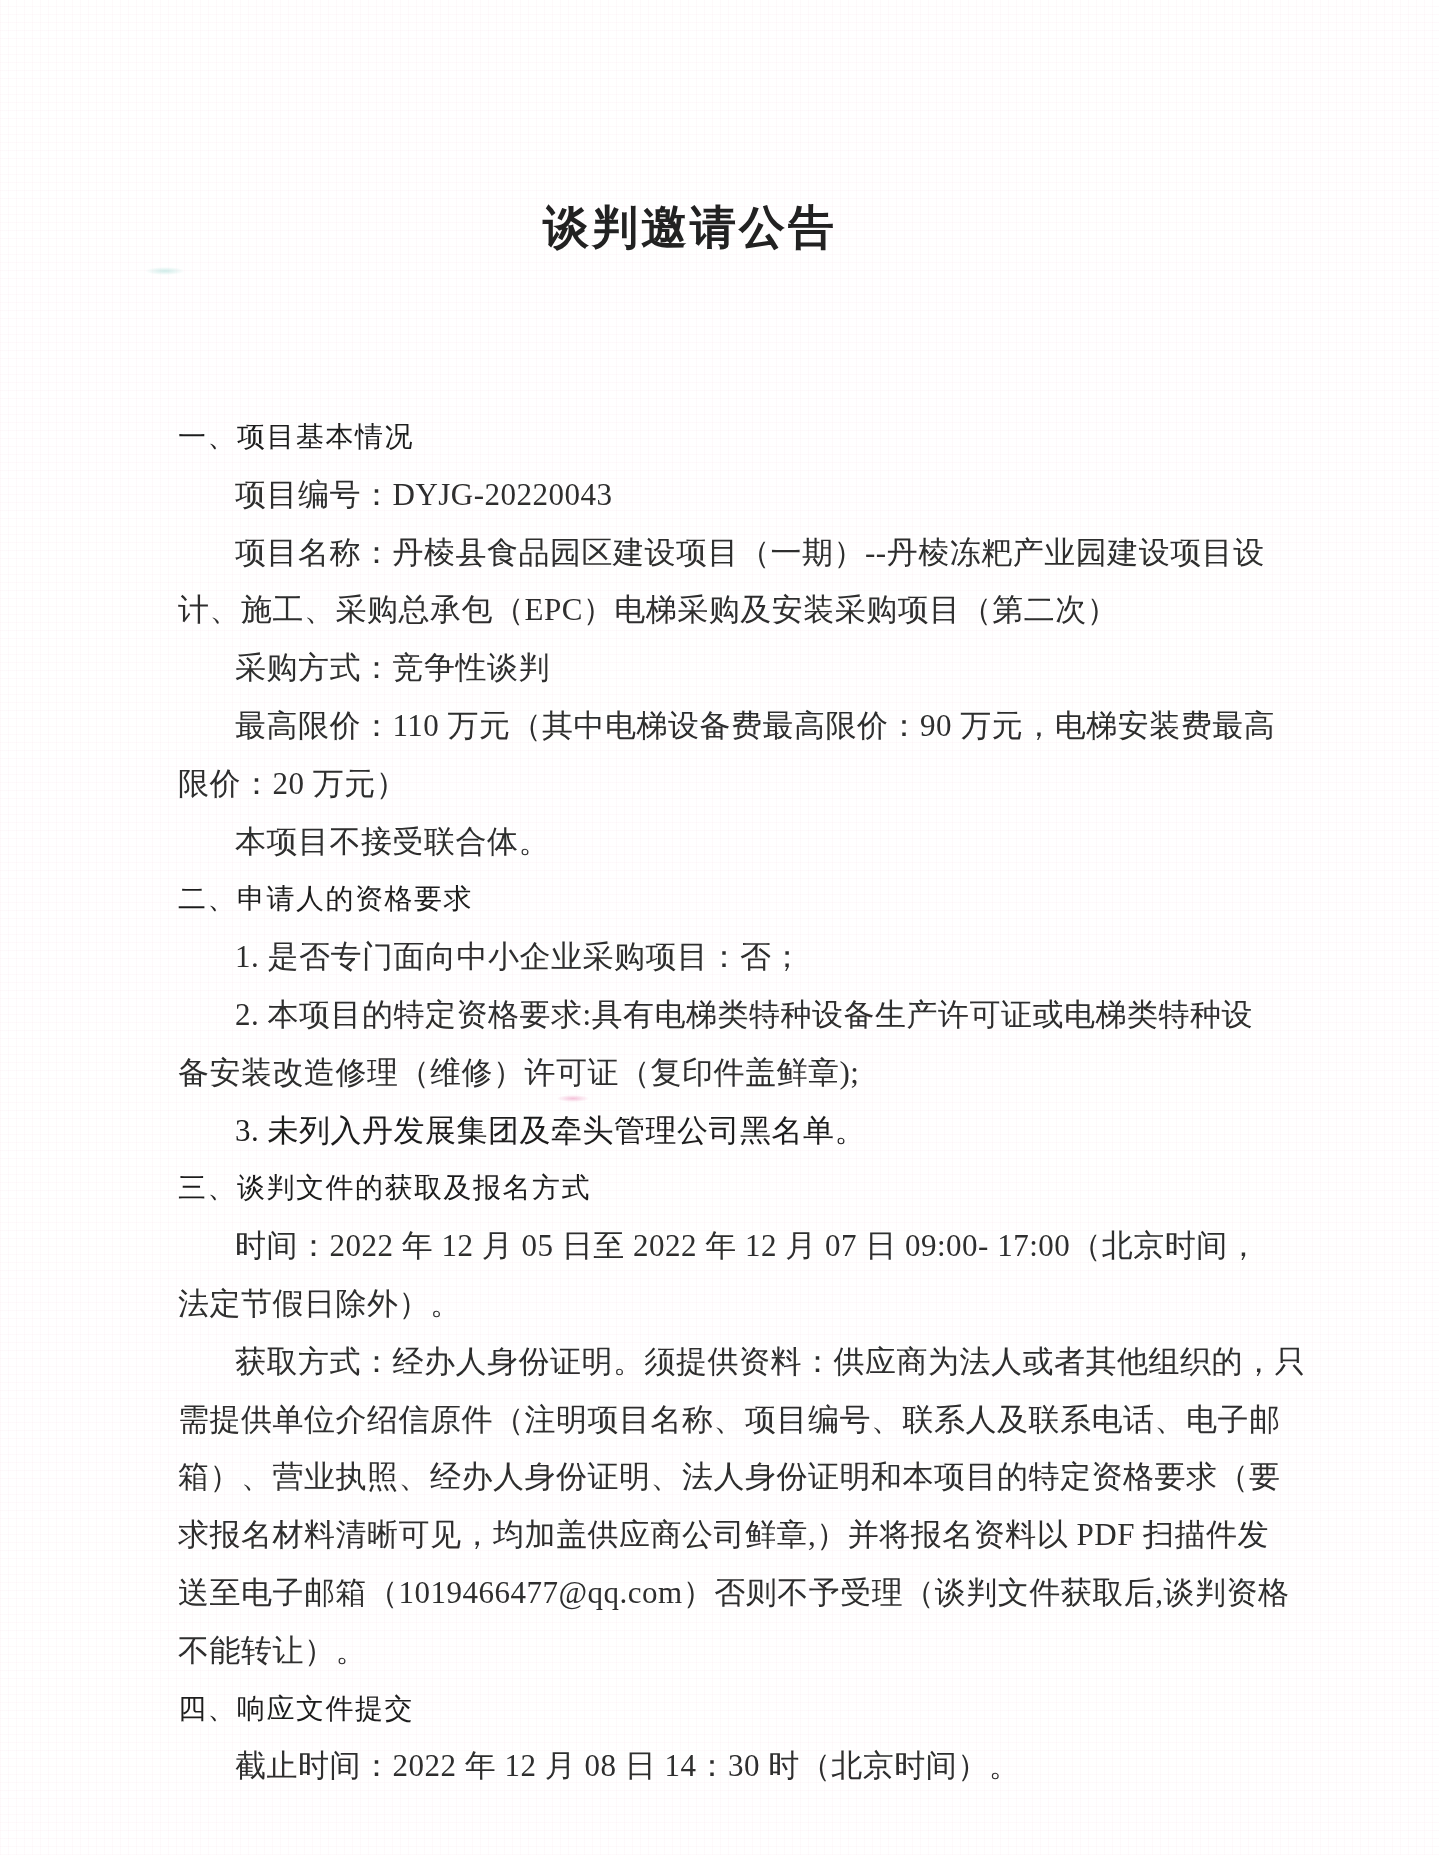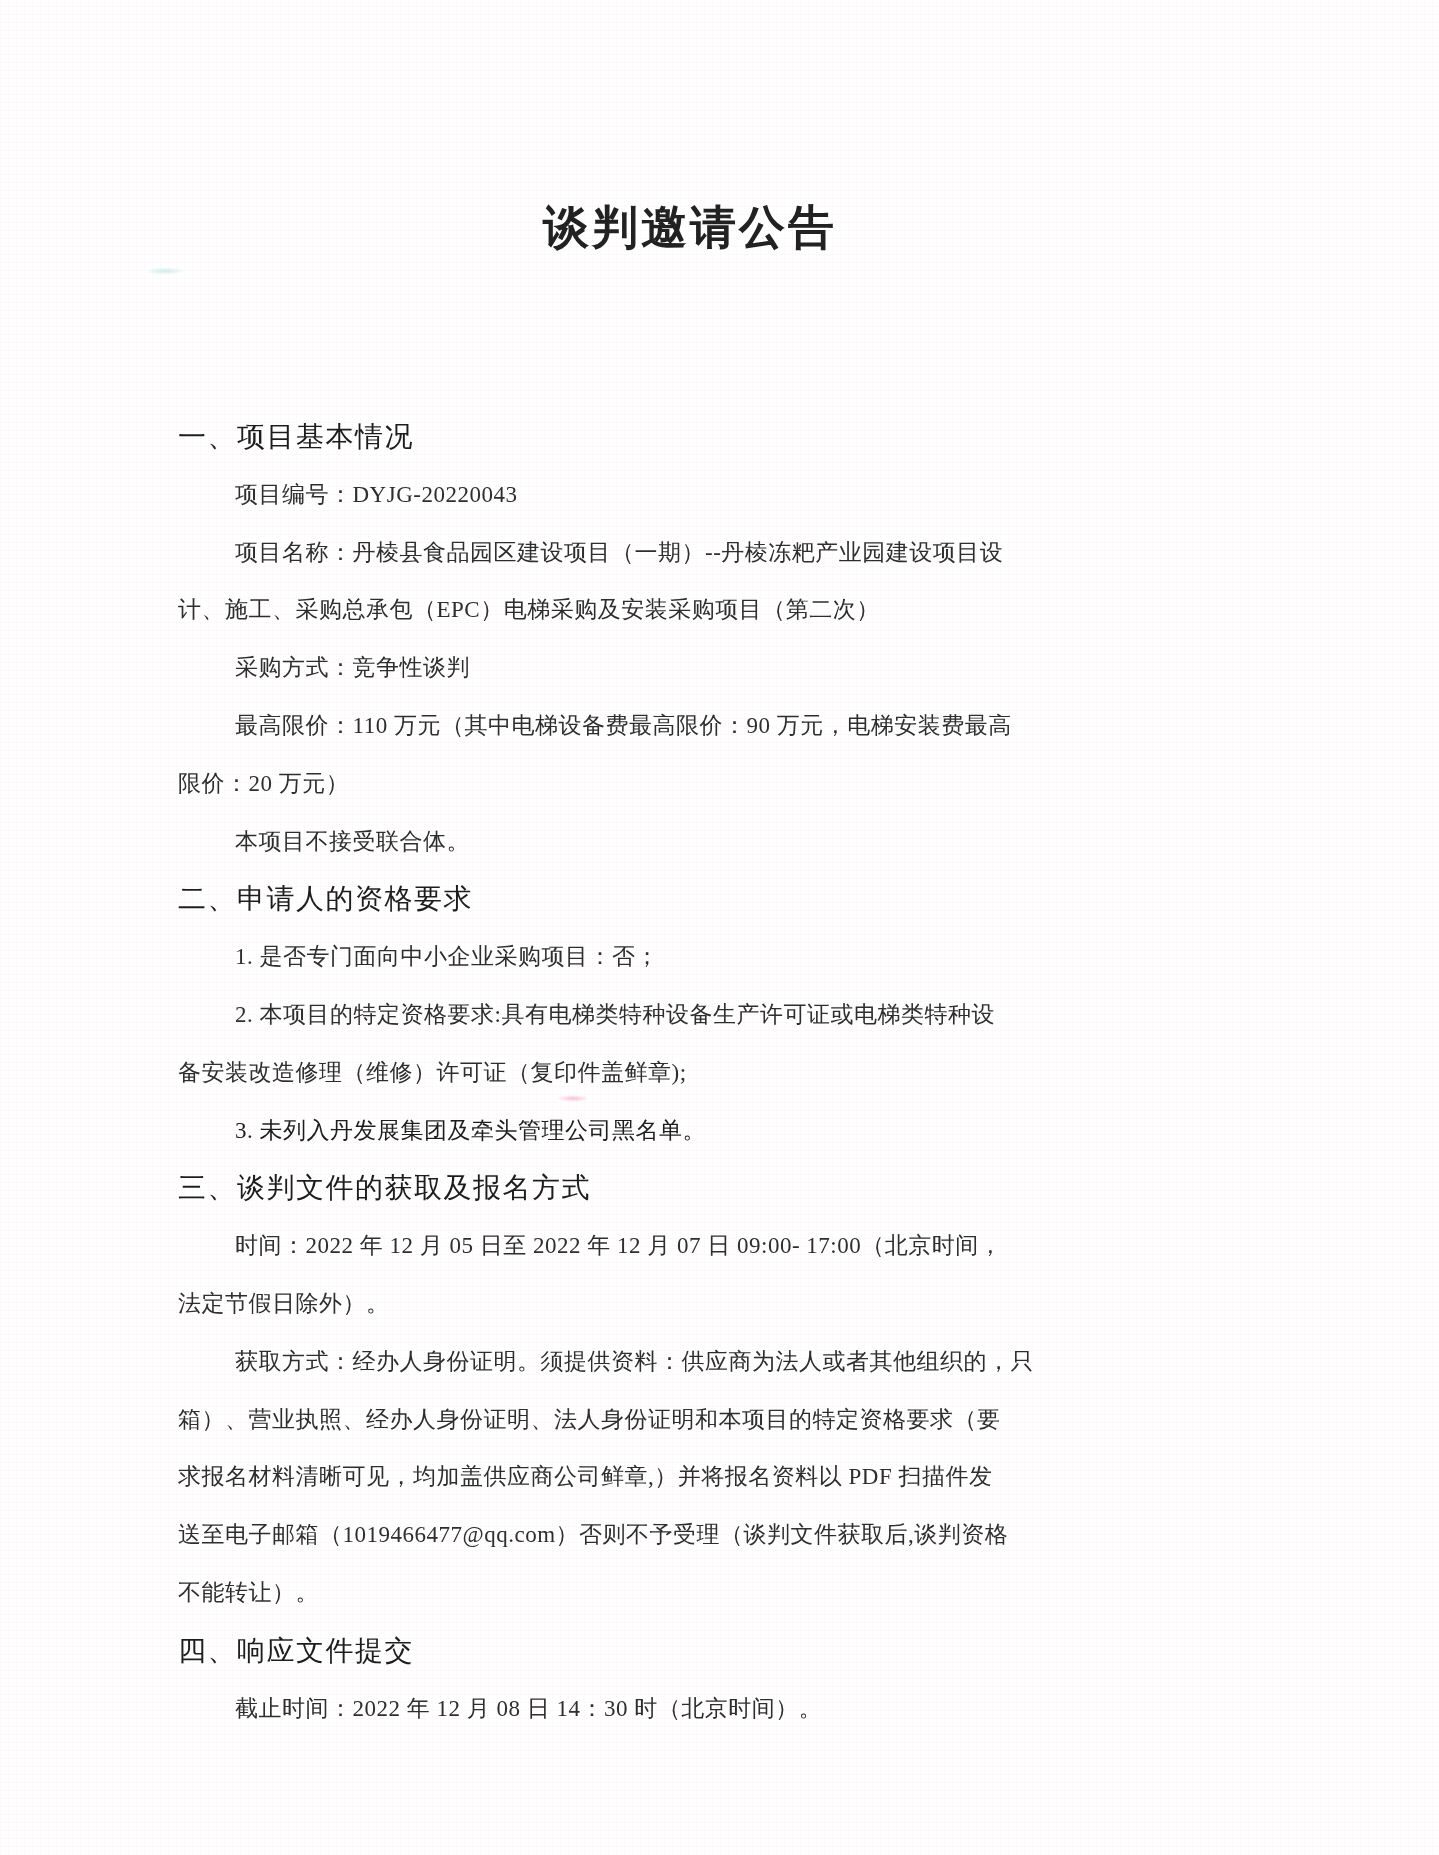--- a/index.html
+++ b/index.html
@@ -34,21 +34,21 @@
     color: #222222;
     white-space: nowrap;
   }
   .doc-body {
     position: absolute;
     top: 408px;
     left: 178px;
     width: 1024px;
   }
   .line {
-    font-size: 23px;
+    font-size: 31px;
     line-height: 57.8px;
     letter-spacing: 0.5px;
     white-space: nowrap;
     color: #2e2e2e;
   }
   .line.indent { padding-left: 57px; }
   .line.heading {
     font-family: "Liberation Sans", "DejaVu Sans", sans-serif;
     font-weight: 400;
     font-size: 28px;
@@ -99,20 +99,21 @@
       <div class="line indent">本项目不接受联合体。</div>
       <div class="line heading">二、申请人的资格要求</div>
       <div class="line indent">1. 是否专门面向中小企业采购项目：否；</div>
       <div class="line indent">2. 本项目的特定资格要求:具有电梯类特种设备生产许可证或电梯类特种设</div>
       <div class="line">备安装改造修理（维修）许可证（复印件盖鲜章);</div>
       <div class="line indent bold">3. 未列入丹发展集团及牵头管理公司黑名单。</div>
       <div class="line heading">三、谈判文件的获取及报名方式</div>
       <div class="line indent">时间：2022 年 12 月 05 日至 2022 年 12 月 07 日 09:00- 17:00（北京时间，</div>
       <div class="line">法定节假日除外）。</div>
       <div class="line indent">获取方式：经办人身份证明。须提供资料：供应商为法人或者其他组织的，只</div>
+      <div class="line">需提供单位介绍信原件（注明项目名称、项目编号、联系人及联系电话、电子邮</div>
       <div class="line">箱）、营业执照、经办人身份证明、法人身份证明和本项目的特定资格要求（要</div>
       <div class="line">求报名材料清晰可见，均加盖供应商公司鲜章,）并将报名资料以 PDF 扫描件发</div>
       <div class="line">送至电子邮箱（1019466477@qq.com）否则不予受理（谈判文件获取后,谈判资格</div>
       <div class="line">不能转让）。</div>
       <div class="line heading">四、响应文件提交</div>
       <div class="line indent">截止时间：2022 年 12 月 08 日 14：30 时（北京时间）。</div>
     </div>
 </div>
 
 </body></html>

